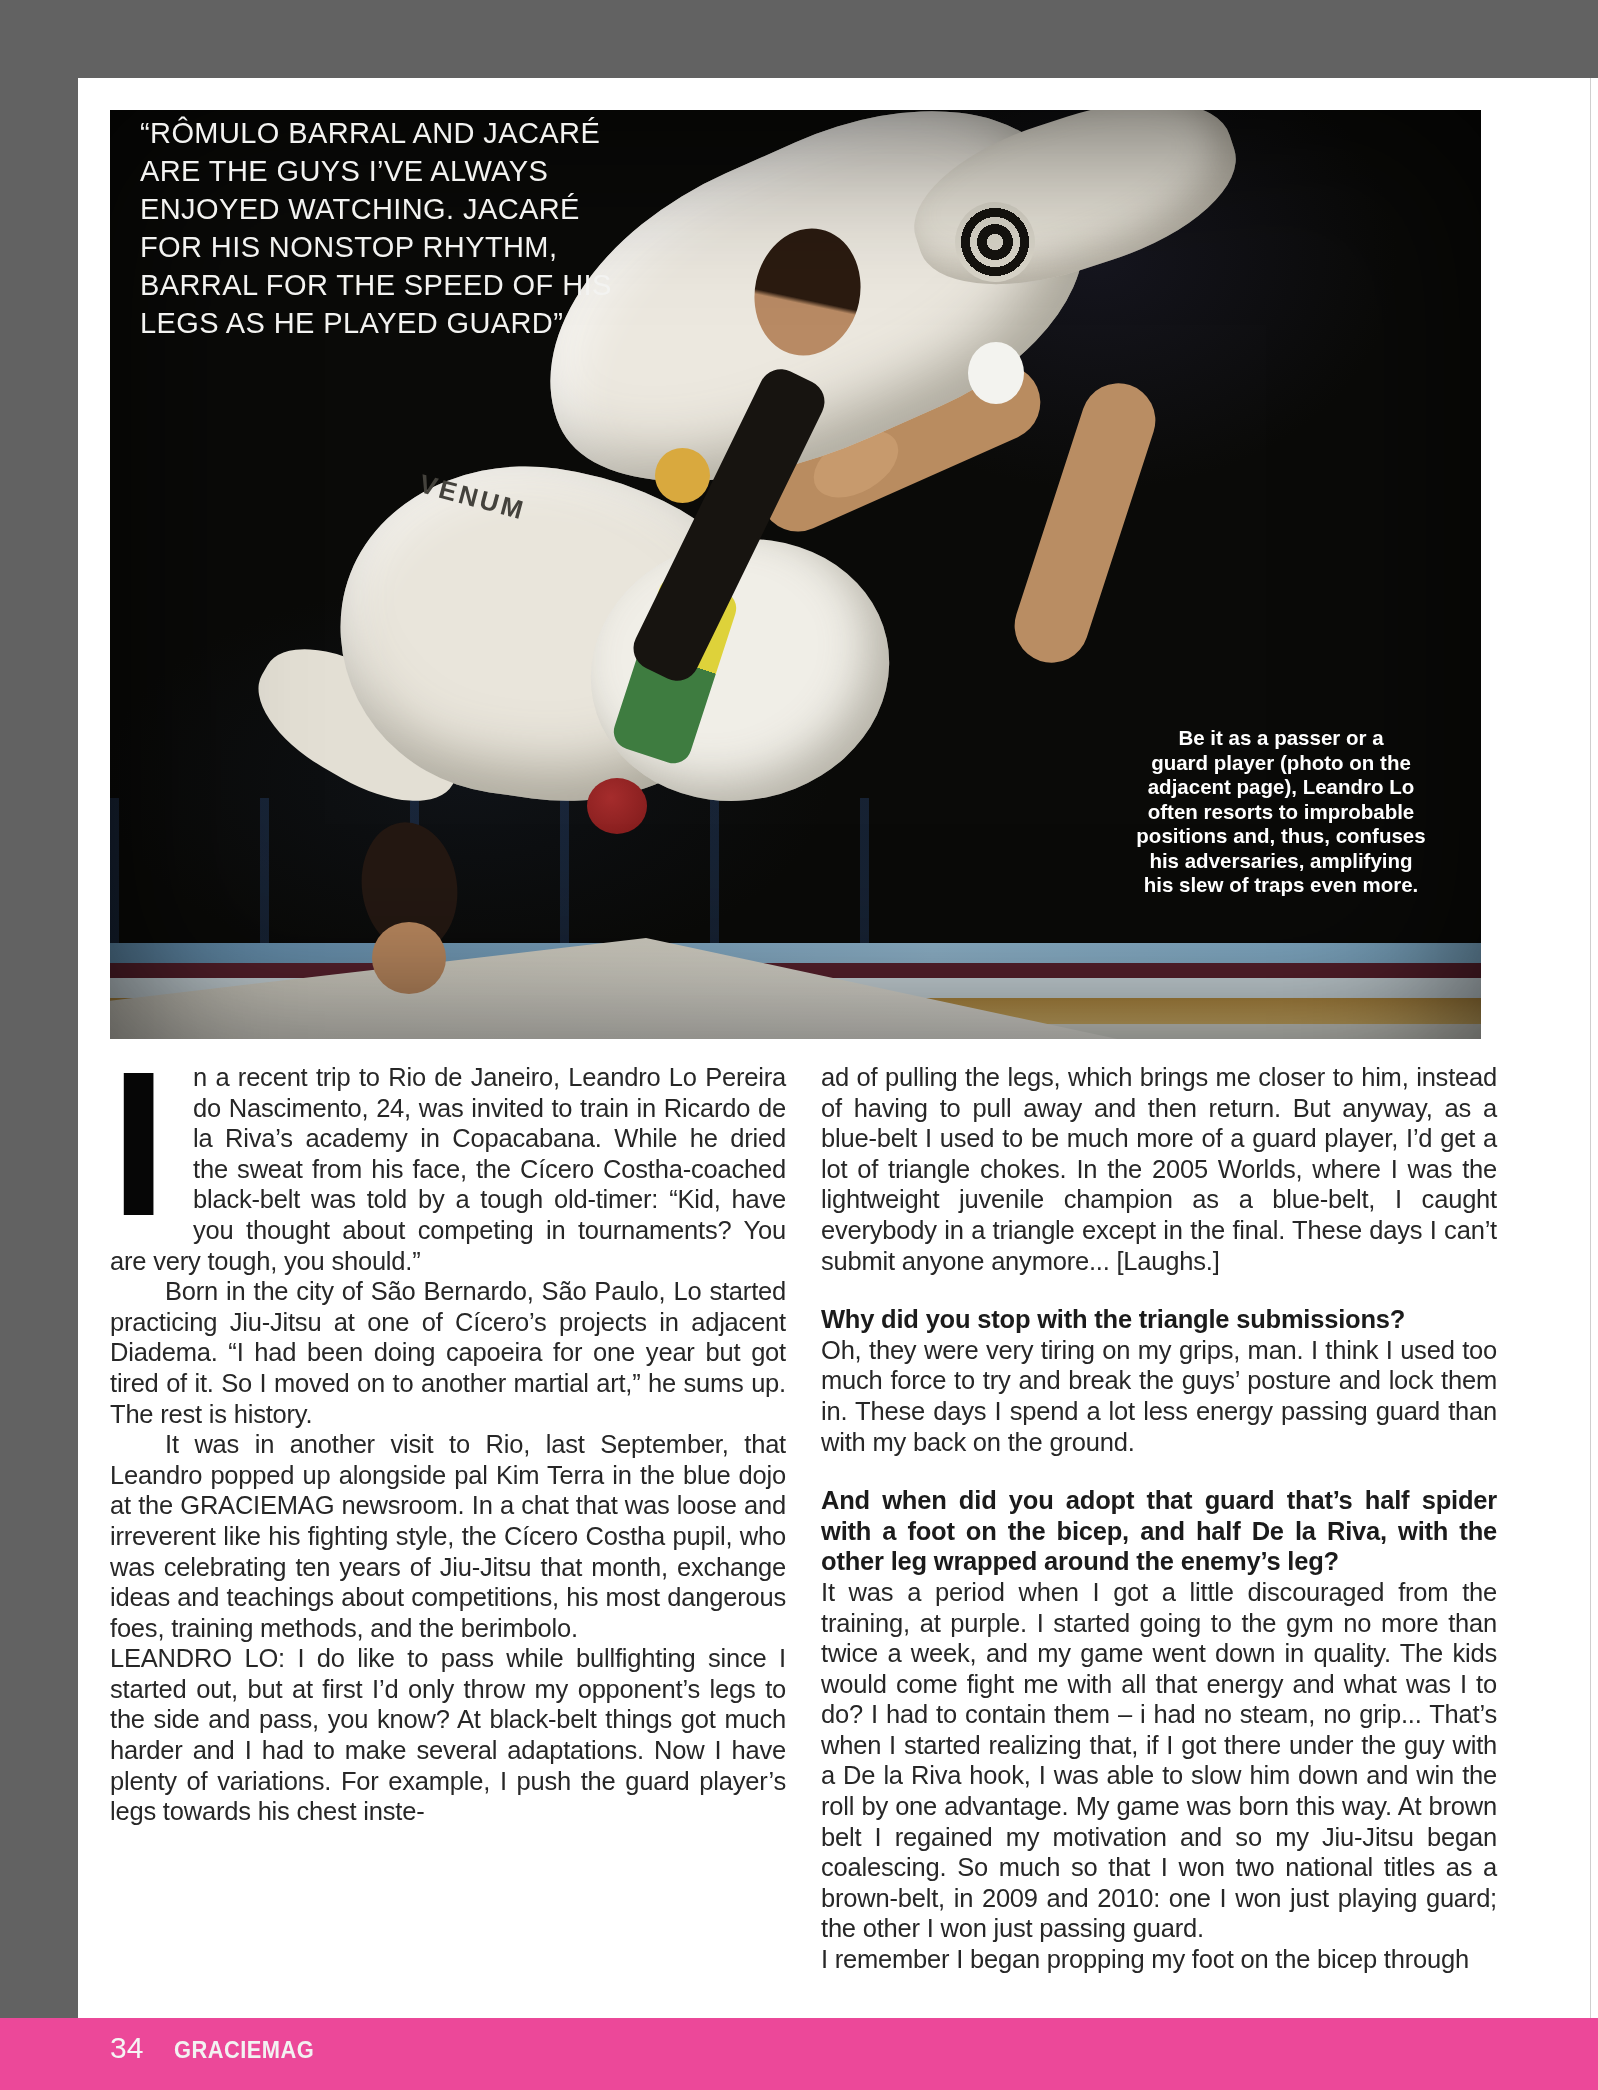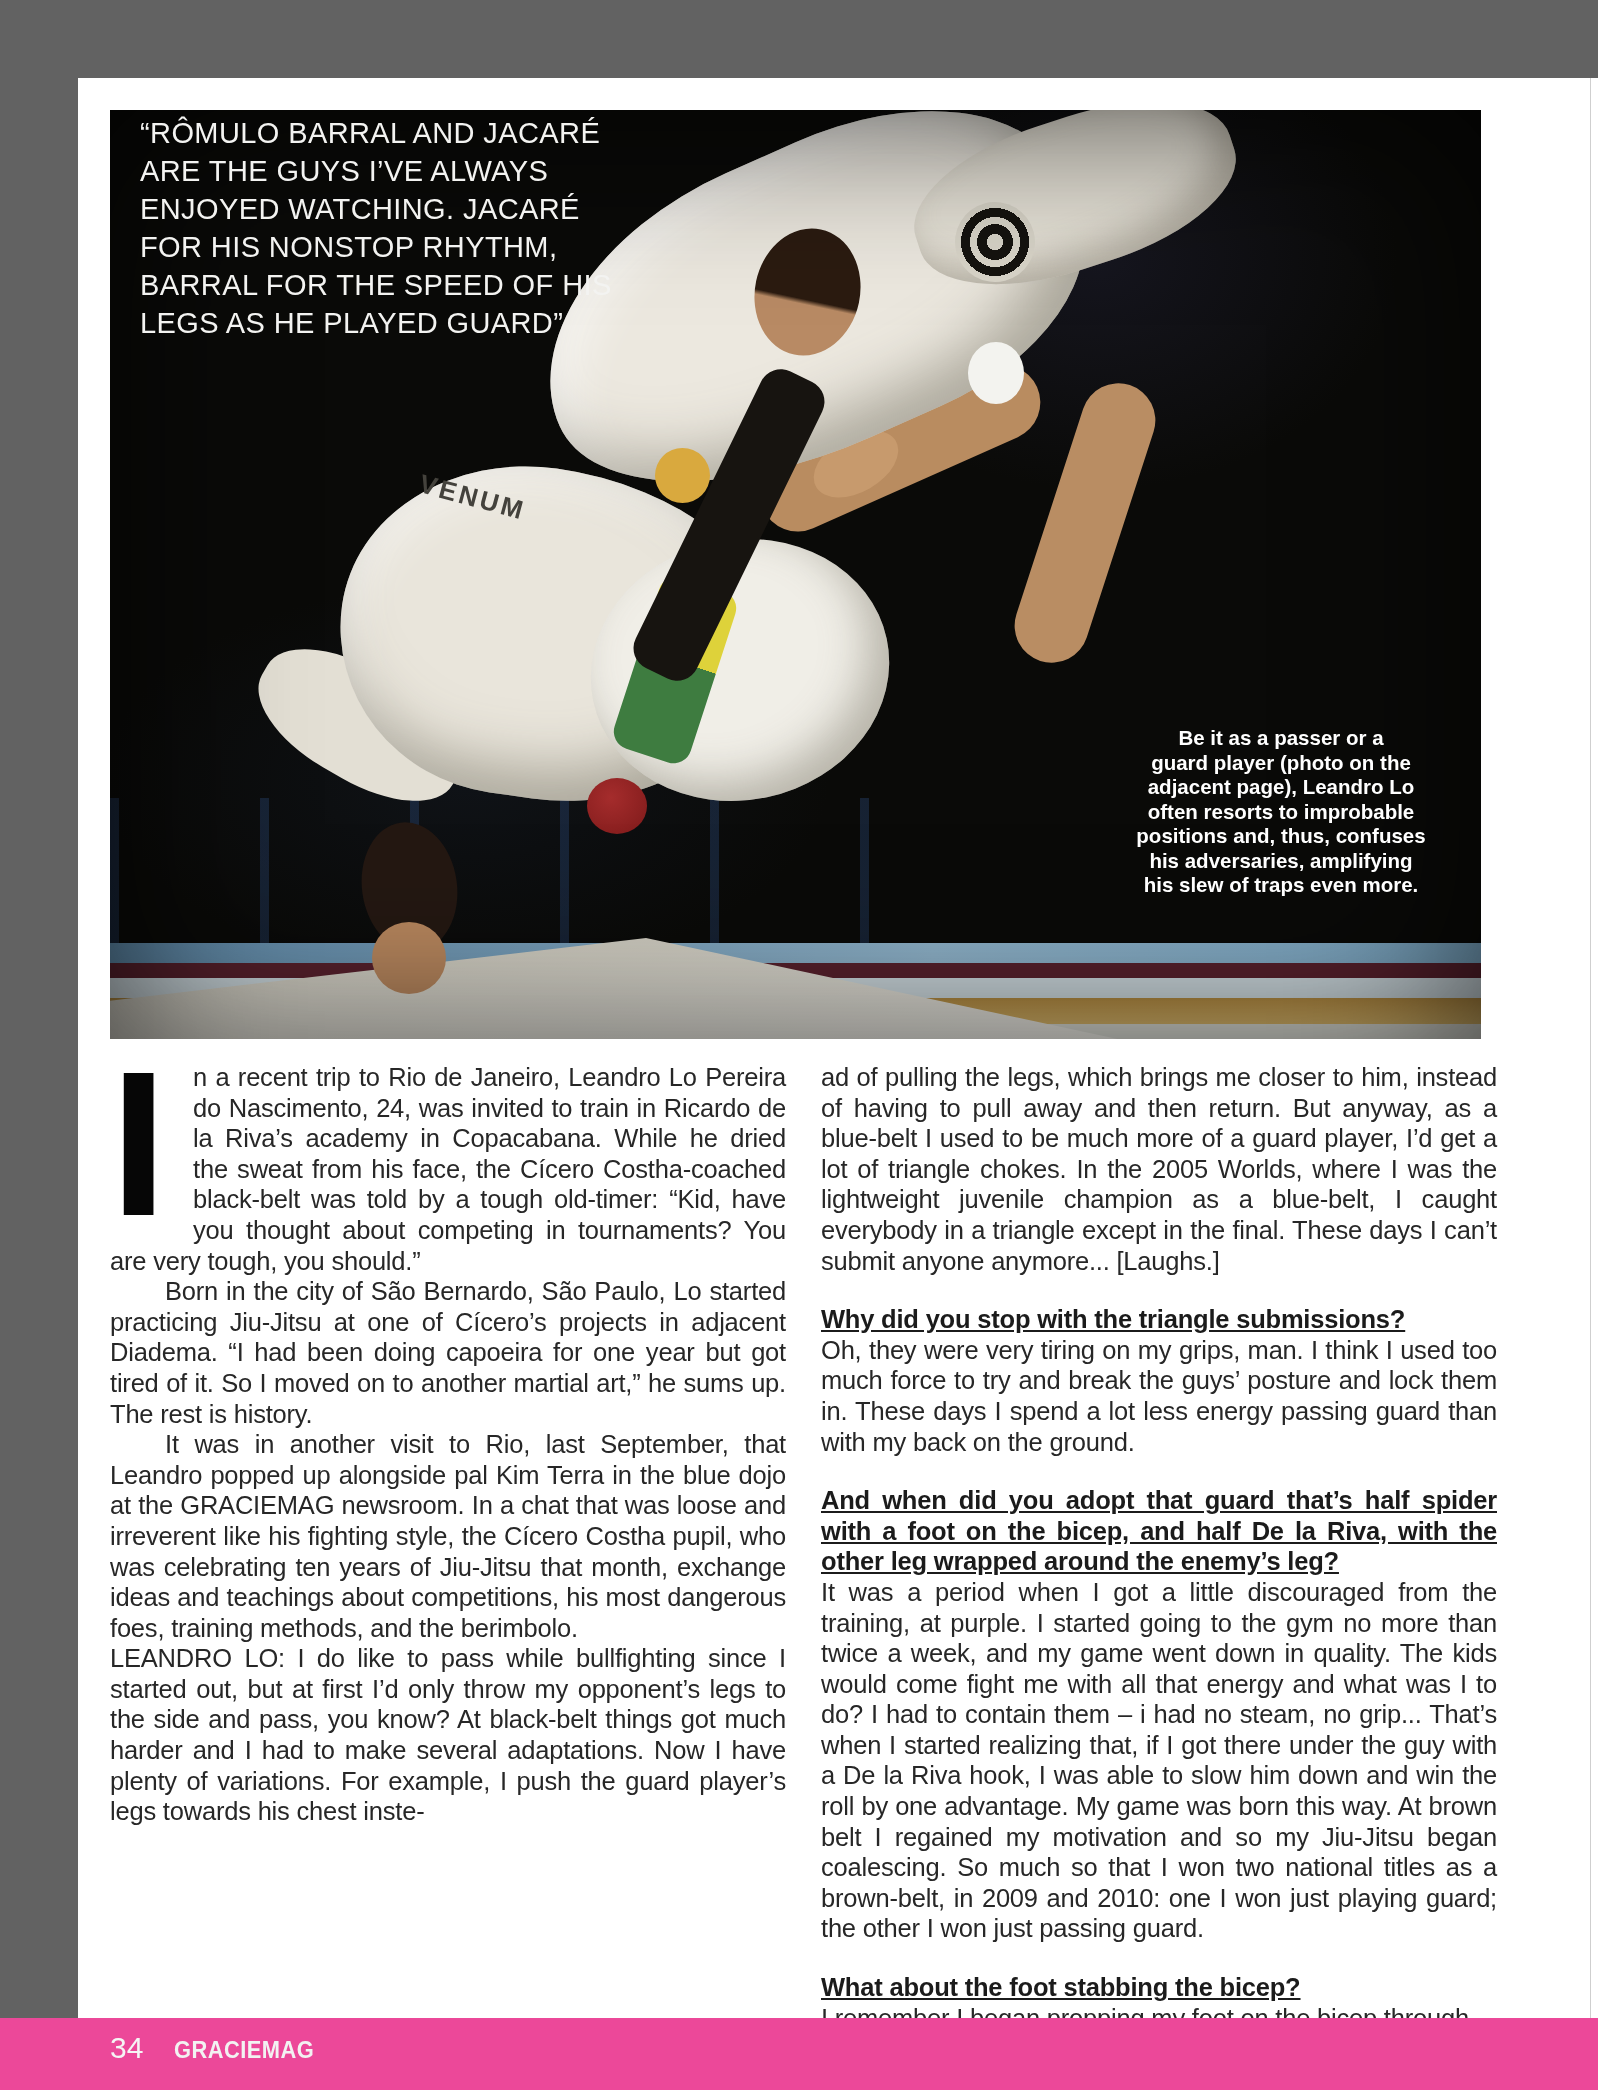--- a/index.html
+++ b/index.html
@@ -96,21 +96,21 @@
   
   .col{
     position:absolute;top:1062px;width:676px;color:#272727;
     font-size:25.5px;line-height:30.6px;text-align:justify;letter-spacing:-.2px;
   }
   .col-left{left:110px;}
   .col-right{left:821px;}
   .col p{margin:0;}
   p.indent{text-indent:55px;}
   p.q{font-weight:bold;color:#1b1b1b;}
-  .gap{margin-top:28px !important;text-decoration:underline;}
+  .gap{margin-top:28px !important;}
   .dropcap{
     float:left;font-weight:bold;font-size:206px;line-height:152px;height:152px;
     margin:6px 26px 0 0;color:#060606;
   }
 
   
   .footer-bar{position:absolute;left:0;top:2018px;width:1598px;height:72px;background:#ec4899;}
   .pagenum{position:absolute;left:110px;top:13px;color:#f5f5f5;font-size:30px;}
   .mag{
     position:absolute;left:174px;top:19px;color:#f2f2f2;font-size:23px;font-weight:bold;
@@ -175,21 +175,20 @@
     <p class="indent">It was in another visit to Rio, last September, that Leandro popped up alongside pal Kim Terra in the blue dojo at the GRACIEMAG newsroom. In a chat that was loose and irreverent like his fighting style, the Cícero Costha pupil, who was celebrating ten years of Jiu-Jitsu that month, exchange ideas and teachings about competitions, his most dangerous foes, training methods, and the berimbolo.</p>
     <p>LEANDRO LO: I do like to pass while bullfighting since I started out, but at first I’d only throw my opponent’s legs to the side and pass, you know? At black-belt things got much harder and I had to make several adaptations. Now I have plenty of variations. For example, I push the guard player’s legs towards his chest inste-</p>
   </div>
 
   <div class="col col-right">
     <p>ad of pulling the legs, which brings me closer to him, instead of having to pull away and then return. But anyway, as a blue-belt I used to be much more of a guard player, I’d get a lot of triangle chokes. In the 2005 Worlds, where I was the lightweight juvenile champion as a blue-belt, I caught everybody in a triangle except in the final. These days I can’t submit anyone anymore... [Laughs.]</p>
     <p class="q gap">Why did you stop with the triangle submissions?</p>
     <p>Oh, they were very tiring on my grips, man. I think I used too much force to try and break the guys’ posture and lock them in. These days I spend a lot less energy passing guard than with my back on the ground.</p>
     <p class="q gap">And when did you adopt that guard that’s half spider with a foot on the bicep, and half De la Riva, with the other leg wrapped around the enemy’s leg?</p>
     <p>It was a period when I got a little discouraged from the training, at purple. I started going to the gym no more than twice a week, and my game went down in quality. The kids would come fight me with all that energy and what was I to do? I had to contain them – i had no steam, no grip... That’s when I started realizing that, if I got there under the guy with a De la Riva hook, I was able to slow him down and win the roll by one advantage. My game was born this way. At brown belt I regained my motivation and so my Jiu-Jitsu began coalescing. So much so that I won two national titles as a brown-belt, in 2009 and 2010: one I won just playing guard; the other I won just passing guard.</p>
-    <p class="q gap">What about the foot stabbing the bicep?</p>
     <p>I remember I began propping my foot on the bicep through</p>
   </div>
 
   <div class="footer-bar">
     <span class="pagenum">34</span>
     <span class="mag">GRACIEMAG</span>
   </div>
 
   <div class="edge-line"></div>
 </div>

